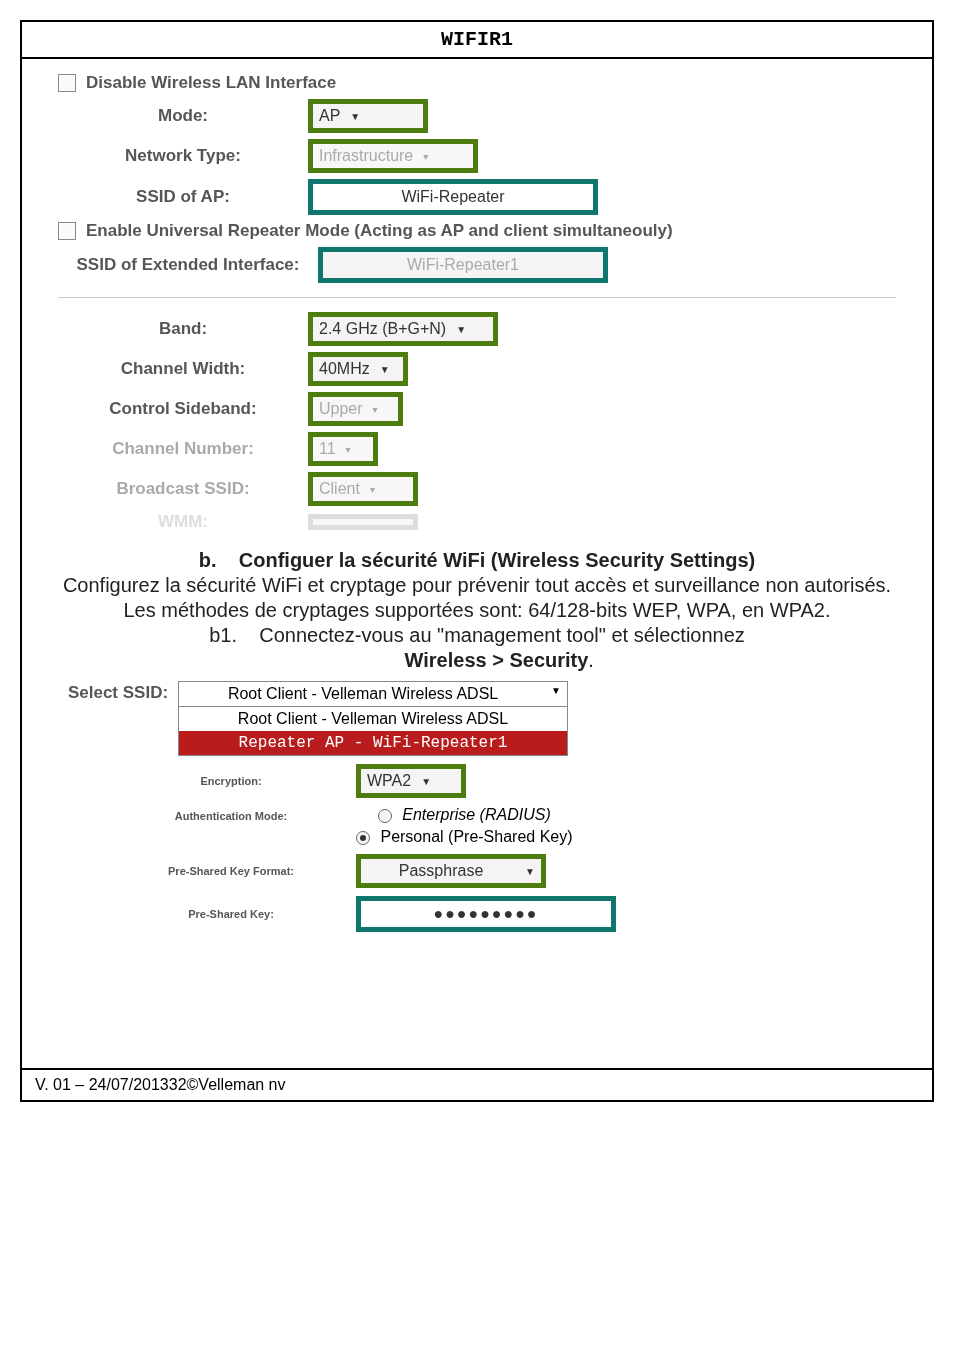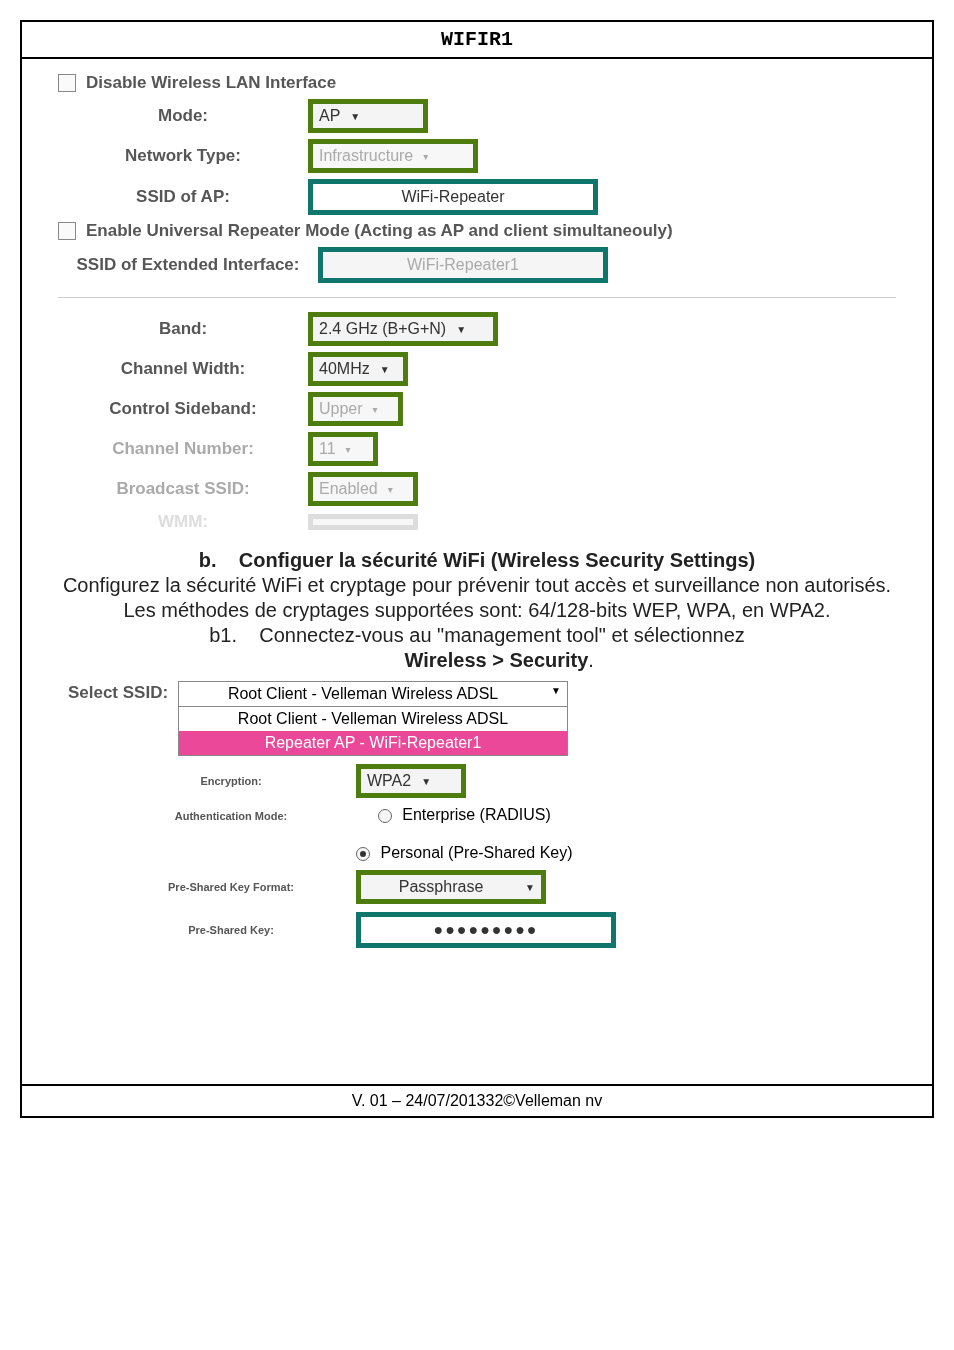--- a/index.html
+++ b/index.html
@@ -128,22 +128,23 @@
   }
   .dd-list {
     border-top:1px solid #888;
   }
   .dd-item {
     padding:3px 6px;
     font-size:16px;
     font-family:Arial,sans-serif;
   }
   .dd-item.sel {
-    background:#ec4899;
+    background:#b91c1c;
     color:#fff;
+    font-family:Liberation Mono, monospace;
   }
   .sec-indent {
     margin-left: 48px;
   }
   .sec-row {
     display:flex; align-items:center;
     margin:8px 0;
   }
   .sec-label {
     font-weight:bold;
@@ -153,22 +154,22 @@
     font-family:Arial,sans-serif;
   }
   .radio {
     width:14px; height:14px; border-radius:50%; border:1px solid #666; display:inline-block; margin-right:6px; background:#f6f6f6; vertical-align:middle;
   }
   .radio.on::after {
     content:""; display:block; width:6px; height:6px; border-radius:50%; background:#333; margin:3px;
   }
   .footer {
     border-top: 2px solid #000;
-    display:flex; justify-content:center;
-    padding:6px 4px;
+    display:flex; justify-content:flex-start;
+    padding:6px 13px;
     font-size:16px;
   }
   .spacer-bottom { height: 120px; }
 </style>
 </head>
 <body>
 
 <div class="page">
   <div class="header-title">WIFIR1</div>
 
@@ -241,21 +242,21 @@
         <span class="form-label disabled">Channel Number:</span>
         <div class="select-box disabled" style="width:70px;">
           <span>11</span>
           <span class="caret">▾</span>
         </div>
       </div>
 
       <div class="form-row">
         <span class="form-label disabled">Broadcast SSID:</span>
         <div class="select-box disabled" style="width:110px;">
-          <span>Enabled</span>
+          <span>Client</span>
           <span class="caret">▾</span>
         </div>
       </div>
 
       <div class="form-row">
         <span class="form-label disabled" style="color:#ddd;">WMM:</span>
         <div class="select-box disabled" style="width:110px; color:#ddd; border-color:#ddd;">
           <span></span>
         </div>
       </div>
@@ -299,21 +300,21 @@
           <div class="select-box" style="width:110px;">
             <span>WPA2</span>
             <span class="caret">▼</span>
           </div>
         </div>
 
 
         <div class="sec-row" style="align-items:flex-start;">
           <span class="sec-label" style="margin-top:4px;">Authentication Mode:</span>
           <div>
-            <div style="margin-bottom:20px;">
+            <div style="margin-bottom:4px;font-style:italic;">
               <span class="radio"></span>
               <span style="font-size:16px; font-family:Arial;">Enterprise (RADIUS)</span>
             </div>
             <div>
               <span class="radio on"></span>
               <span style="font-size:16px; font-family:Arial;">Personal (Pre-Shared Key)</span>
             </div>
           </div>
         </div>
 

